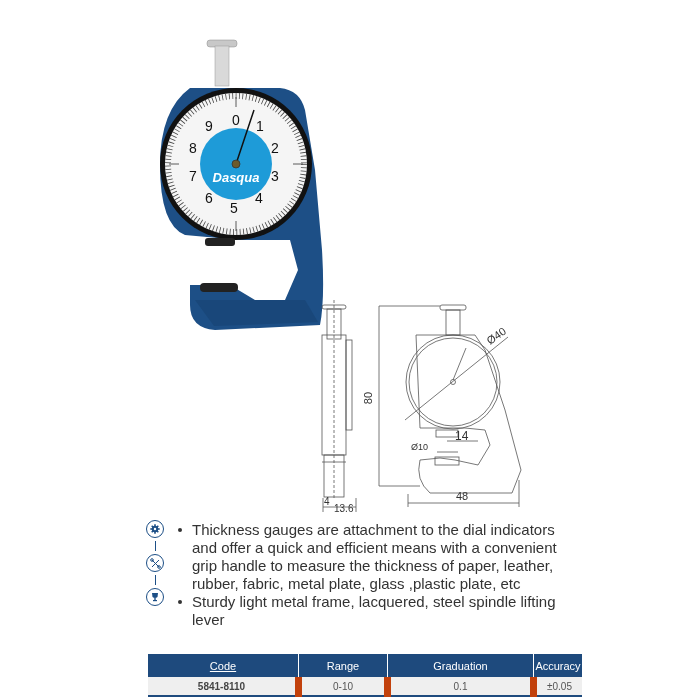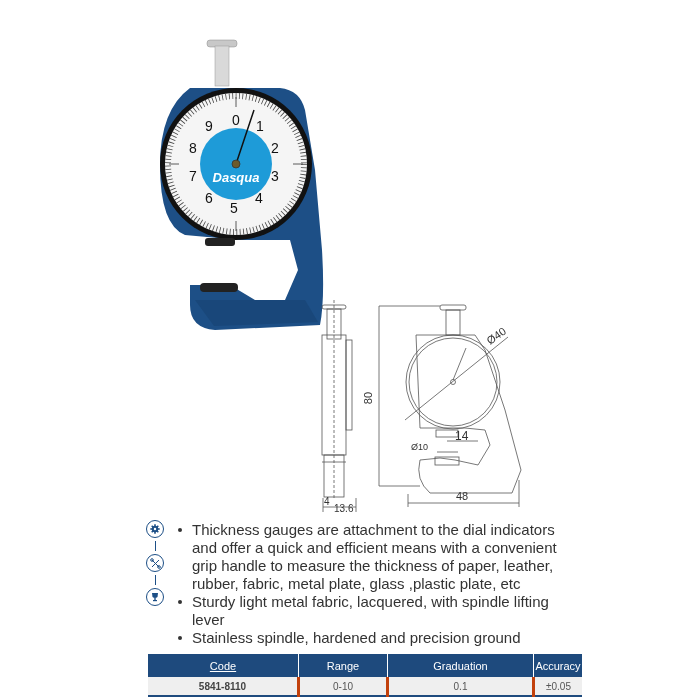--- a/index.html
+++ b/index.html
@@ -11,21 +11,21 @@
   .icon-col{position:absolute;left:3px;top:4px;width:26px;}
   .ic{width:18px;height:18px;border:1.5px solid #1d4f86;border-radius:50%;display:flex;align-items:center;justify-content:center;box-sizing:border-box;background:#fff;}
   .vline{width:1px;height:10px;background:#1d4f86;margin:3px 0 3px 9px;}
   ul.bullets{list-style:none;margin:0;padding:0;position:absolute;left:33px;top:5px;width:390px;}
   ul.bullets li{position:relative;padding-left:16px;font-size:15px;line-height:18px;color:#333;}
   ul.bullets li::before{content:"";position:absolute;left:2px;top:7px;width:4px;height:4px;border-radius:50%;background:#333;}
   .unit{left:520px;top:674px;font-size:10px;color:#555;}
   table.spec{position:absolute;left:148px;top:654px;width:434px;border-collapse:collapse;font-size:11px;}
   table.spec th{background:#1e4a7d;color:#fff;font-weight:normal;height:23px;padding:0;border-left:1px solid #fff;}
   table.spec th:first-child{border-left:none;text-decoration:underline;}
-  table.spec td{background:#efefef;color:#555;height:18px;text-align:center;padding:0;border-left:3px solid #c2410c;border-bottom:2px solid #1e4a7d;font-size:10px;}
+  table.spec td{background:#efefef;color:#555;height:18px;text-align:center;padding:0;border-left:7px solid #c2410c;border-bottom:2px solid #1e4a7d;font-size:10px;}
   table.spec td:first-child{border-left:none;font-weight:bold;color:#444;margin-top:20px;}
 </style>
 </head>
 <body>
 
 <svg id="photo" class="abs" viewBox="150 30 200 310">
 
   <rect x="207" y="40" width="30" height="7" rx="3" fill="#c8c8c8" stroke="#888" stroke-width="0.5"></rect>
   <rect x="215" y="46" width="14" height="40" fill="#d9d9d9" stroke="#999" stroke-width="0.5"></rect>
 
@@ -140,22 +140,21 @@
     <div class="ic">
       <svg width="10" height="10" viewBox="0 0 10 10">
           <path d="M2 1 L8 1 L7.5 5 Q5 7 2.5 5 Z" fill="#1d4f86"></path>
           <rect x="4.3" y="6" width="1.4" height="2" fill="#1d4f86"></rect>
           <rect x="3" y="8" width="4" height="1.2" fill="#1d4f86"></rect>
         </svg>
     </div>
   </div>
   <ul class="bullets">
     <li>Thickness gauges are attachment to the dial indicators and offer a quick and efficient means with a convenient grip handle to measure the thickness of paper, leather, rubber, fabric, metal plate, glass ,plastic plate, etc</li>
-    <li>Sturdy light metal fabric, lacquered, with spindle lifting lever</li>
-    <li>Stainless spindle, hardened and precision ground</li>
+    <li>Sturdy light metal frame, lacquered, steel spindle lifting lever</li>
   </ul>
 </div>
 
 <div class="abs unit">Unit:mm</div>
 
 <table class="spec">
   <thead>
     <tr>
       <th style="width:150px">Code</th>
       <th style="width:88px">Range</th>

